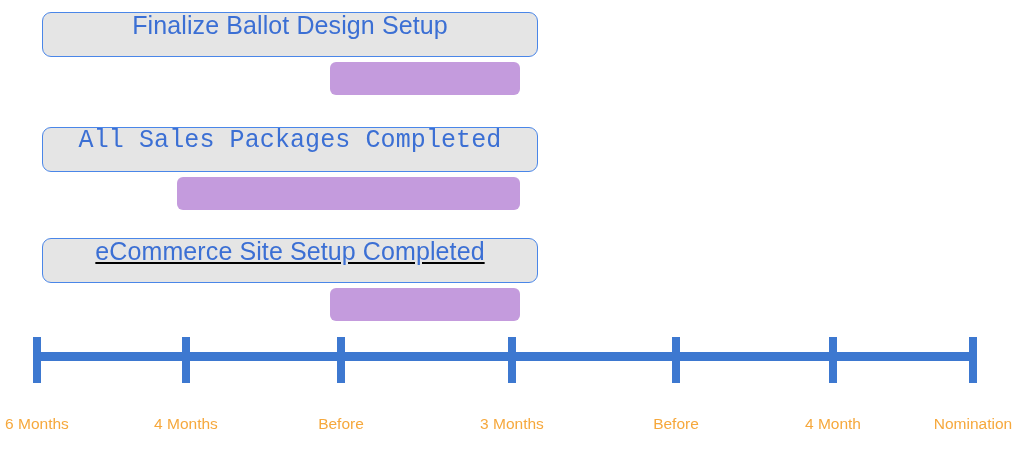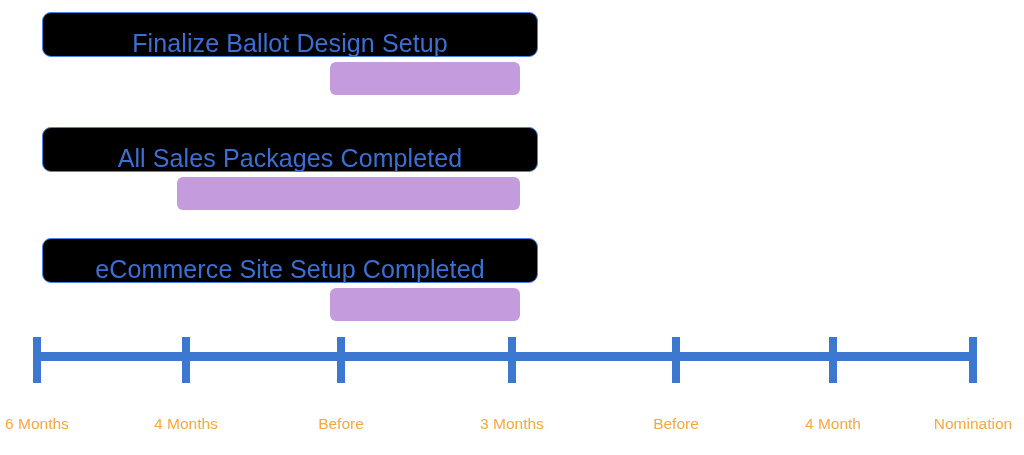--- a/index.html
+++ b/index.html
@@ -20,23 +20,23 @@
 
   
   .milestone-label {
     position: absolute;
     left: 42px;
     width: 496px;
     height: 45px;
     box-sizing: border-box;
     border: 1.6px solid #4a86e8;
     border-radius: 9px;
-    background: #000000;
+    background: #e5e5e5;
     display: flex;
-    align-items: flex-end;
+    align-items: flex-start;
     justify-content: center;
   }
   .milestone-label .milestone-label-text {
     color: #3b6fd4;
     font-size: 25px;
     font-weight: 400;
     letter-spacing: 0.1px;
     line-height: 1;
     white-space: nowrap;
   }
@@ -84,21 +84,21 @@
 </head>
 <body>
 
 <div id="timeline-infographic">
 
   <div class="milestone-label" style="top:12px;">
     <span class="milestone-label-text">Finalize Ballot Design Setup</span>
   </div>
   <div class="duration-bar" style="top:62px; left:330px; width:190px;"></div>
 
-  <div class="milestone-label" style="top:127px;">
+  <div class="milestone-label" style="top:127px;font-family:Liberation Mono, monospace;">
     <span class="milestone-label-text">All Sales Packages Completed</span>
   </div>
   <div class="duration-bar" style="top:177px; left:177px; width:343px;"></div>
 
   <div class="milestone-label" style="top:238px;text-decoration:underline;">
     <span class="milestone-label-text">eCommerce Site Setup Completed</span>
   </div>
   <div class="duration-bar" style="top:288px; left:330px; width:190px;"></div>
 
   <div id="axis-group">

